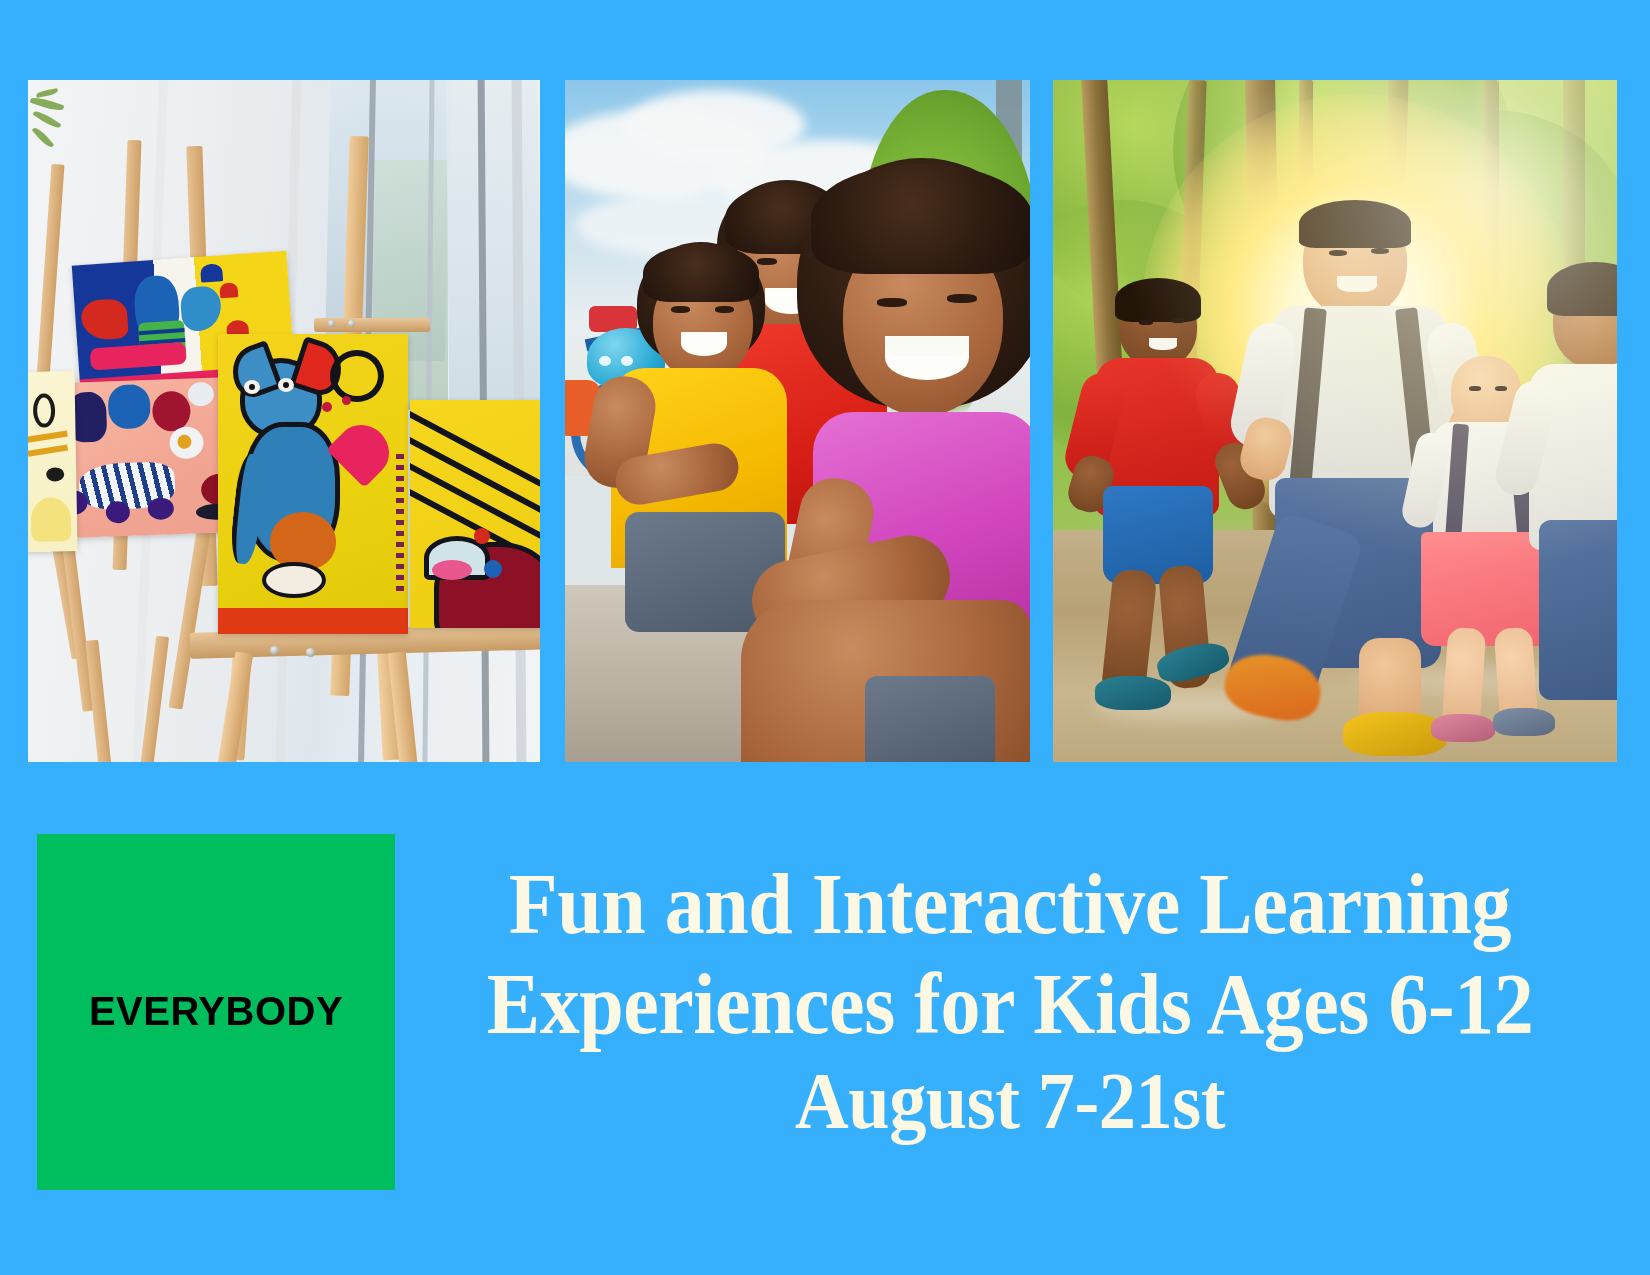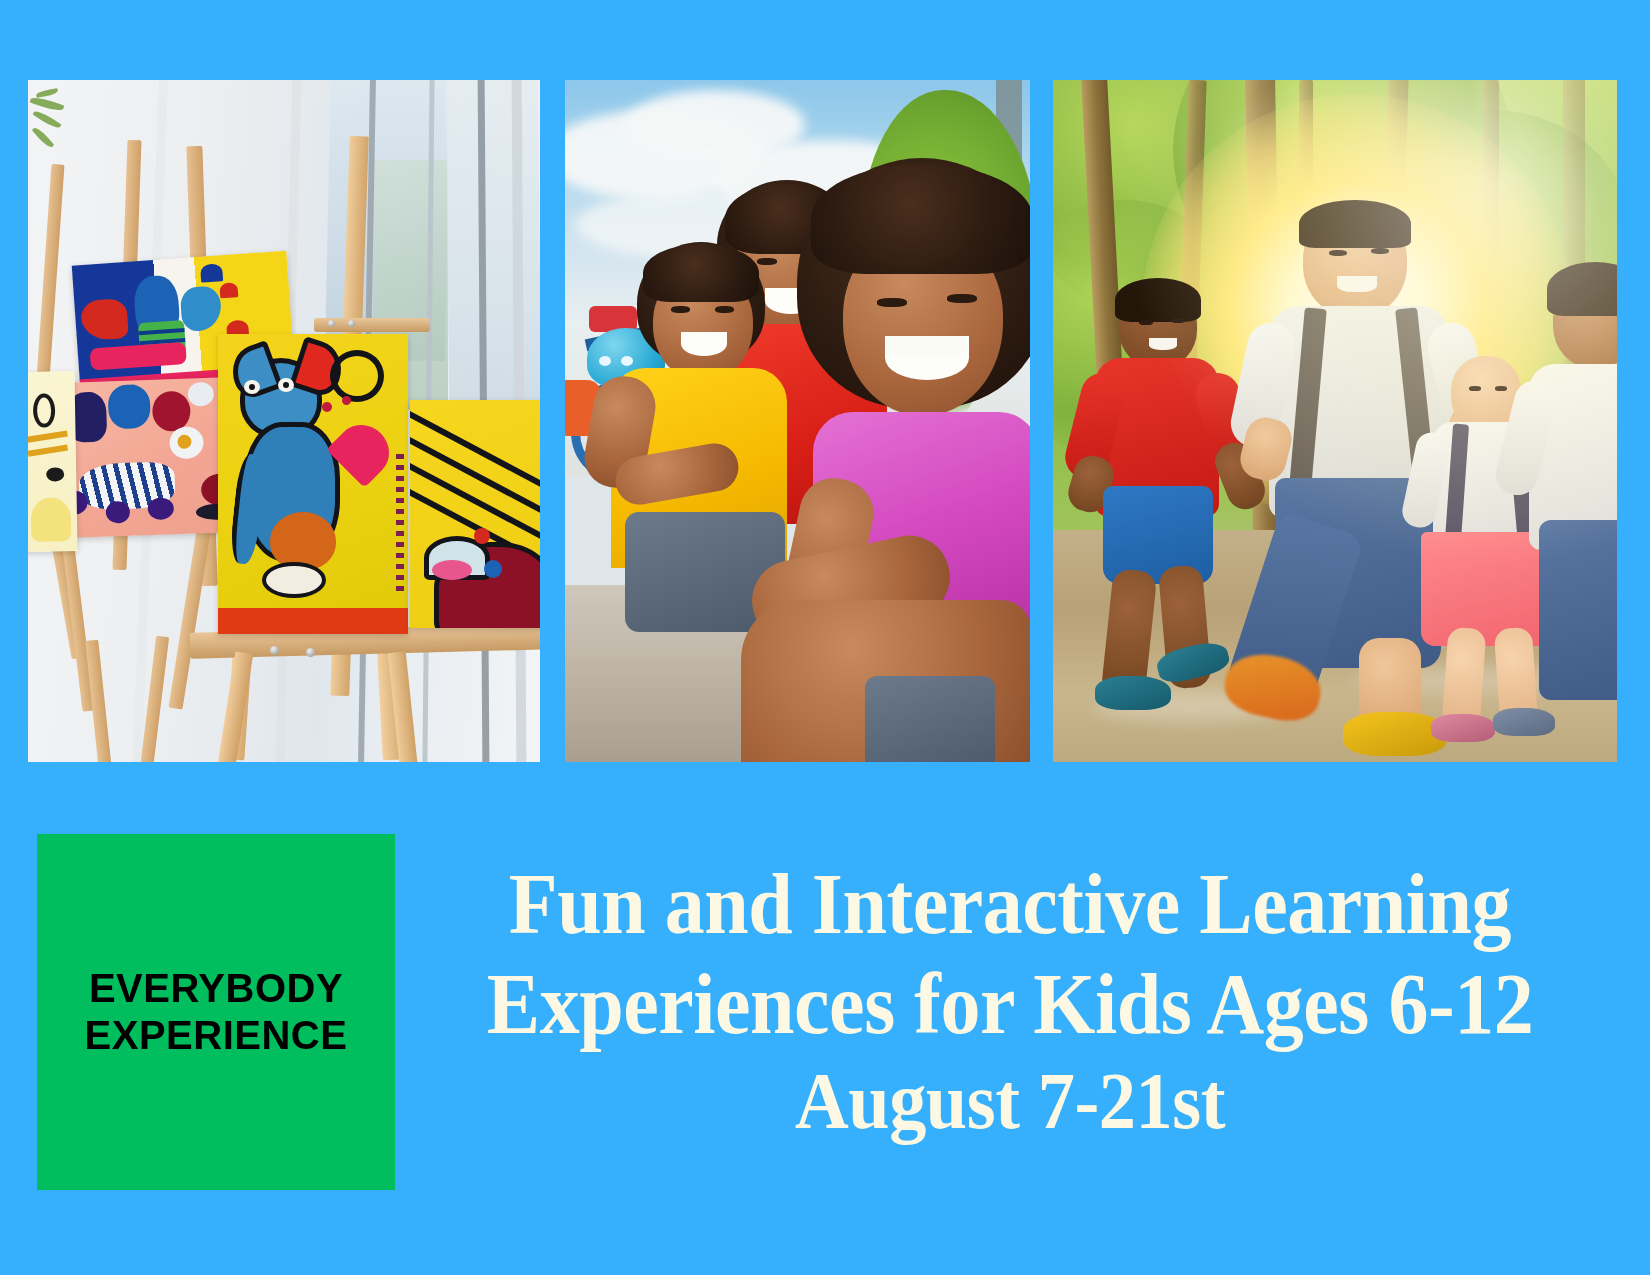--- a/index.html
+++ b/index.html
@@ -471,21 +471,20 @@
         <div class="blob" style="position:absolute;inset:0;background:
              radial-gradient(circle at 78% 16%,rgba(255,255,255,.55) 0%,rgba(255,249,200,.28) 26%,rgba(255,255,255,0) 52%);"></div>
       </div>
     </div>
 
   </div>
 
   <div class="badge">
     <div class="badge-text">
       <span class="badge-line">EVERYBODY</span>
-      <span class="badge-line">EXPERIENCE</span>
     </div>
   </div>
 
   <div class="headline">
     <span class="headline-line">Fun and Interactive Learning</span>
     <span class="headline-line">Experiences  for Kids Ages 6-12</span>
     <span class="headline-line date">August 7-21st</span>
   </div>
 
 </div>

